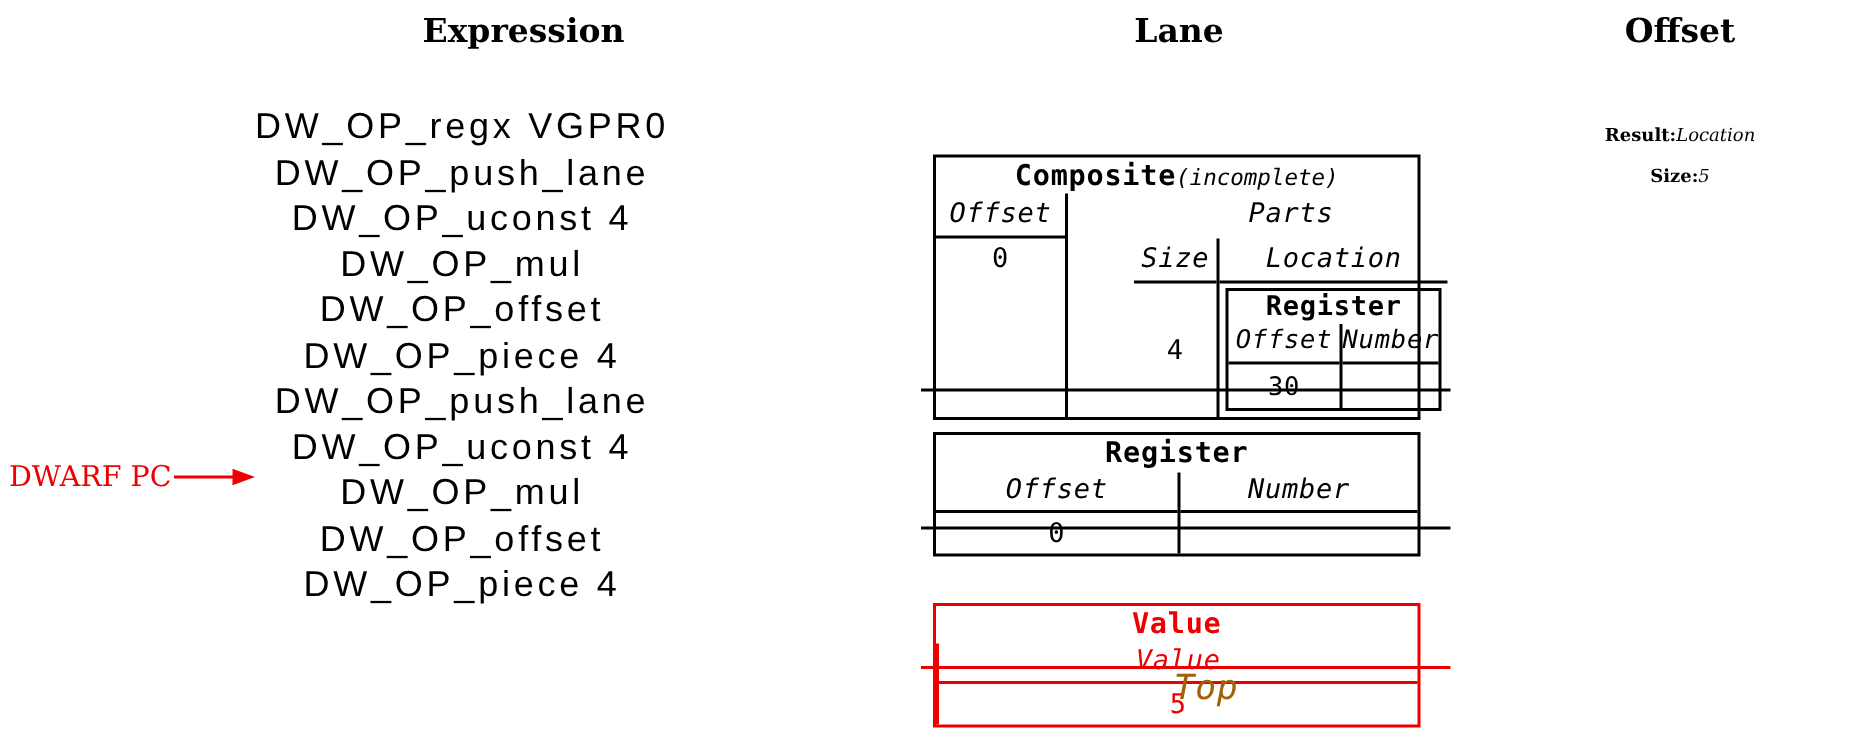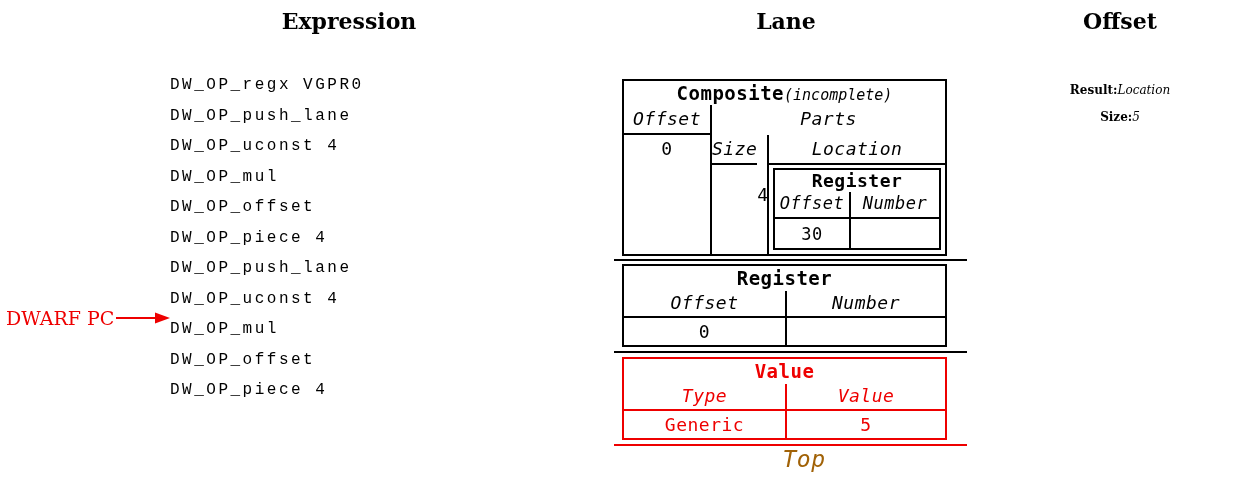--- a/index.html
+++ b/index.html
@@ -15,67 +15,67 @@
     font-weight:bold;font-size:22px;white-space:nowrap;
   }
   #hdr-expression{left:349px}
   #hdr-stack{left:786px}
   #hdr-context{left:1120px}
 
   
   .expr-list{position:absolute;left:170px;top:70px;}
   .expr-item{
     height:30.5px;line-height:30.5px;white-space:pre;
-    font-family:Liberation Mono, monospace;
-    font-size:16px;letter-spacing:2.5px;
+    font-family:Liberation Sans, sans-serif;
+    font-size:24px;letter-spacing:2.5px;text-align:center;
   }
 
   
   .pc{position:absolute;left:6px;top:306px;height:24px;display:flex;align-items:center;color:#ee0000;}
   .pc-label{font-family:"DejaVu Serif","Liberation Serif",serif;font-size:19px;white-space:nowrap;}
   .pc-arrow{display:flex;margin-left:2px;}
 
   
   .tbl{
     position:absolute;left:622px;width:325px;box-sizing:border-box;
     border:2px solid #000;background:#fff;text-align:center;
     font-family:"DejaVu Sans Mono","Liberation Mono",monospace;
-    font-size:18px;letter-spacing:0.5px;
+    font-size:18px;letter-spacing:0.5px;margin-top:24px;
   }
   .tbl-title{font-weight:bold;font-size:19px;height:24px;line-height:24px;white-space:nowrap;}
   .qualifier{font-weight:normal;font-style:italic;font-size:15px;letter-spacing:0;}
   .it{font-style:italic;}
 
   
   #composite{top:79px;height:177px;}
   .comp-body{display:flex;height:149px;}
   .comp-offset{width:86px;flex:none;display:flex;flex-direction:column;}
-  .comp-parts{flex:1;border-left:2px solid #000;display:flex;flex-direction:column;}
+  .comp-parts{flex:1;border-left:2px solid #000;display:flex;flex-direction:column;padding-left:44px;}
   .row30{height:30px;line-height:27px;box-sizing:border-box;}
   .bb{border-bottom:2px solid #000;}
   .comp-sub{flex:1;display:flex;}
-  .comp-size{width:55px;flex:none;display:flex;flex-direction:row;}
+  .comp-size{width:55px;flex:none;display:flex;flex-direction:column;}
   .comp-loc{flex:1;border-left:2px solid #000;display:flex;flex-direction:column;}
   .flex-center{flex:1;display:flex;align-items:center;justify-content:center;}
 
   
   .nested{
     margin:3px 4px 4px 4px;flex:1;border:2px solid #000;box-sizing:border-box;
     display:flex;flex-direction:column;font-size:17px;
   }
   .n-title{font-weight:bold;font-size:18px;height:22px;line-height:21px;}
   .t-body{flex:1;display:flex;}
   .t-col{flex:1;display:flex;flex-direction:column;}
   .t-col-fixed-n{width:74px;flex:none;display:flex;flex-direction:column;}
   .bl{border-left:2px solid #000;}
   .n-hdr{height:27px;line-height:23px;box-sizing:border-box;border-bottom:2px solid #000;}
 
   
   #reg2{top:264px;height:83px;}
-  #value{top:357px;height:83px;border-color:#ee0000;color:#ee0000;}
+  #value{top:378px;height:83px;border-color:#ee0000;color:#ee0000;}
   .std-body{display:flex;height:calc(100% - 25px);}
   .std-col-l{width:161px;flex:none;display:flex;flex-direction:column;}
   .std-col-r{flex:1;border-left:2px solid #000;display:flex;flex-direction:column;}
   .std-hdr{height:27px;line-height:24px;box-sizing:border-box;border-bottom:2px solid #000;}
   #reg2 .tbl-title,#value .tbl-title{height:25px;line-height:25px;}
   #value .std-col-r{border-color:#ee0000;}
   #value .std-hdr{border-color:#ee0000;}
 
   
   .slot-hr{position:absolute;left:614px;width:353px;height:2px;background:#000;}
@@ -180,24 +180,20 @@
         <div class="std-hdr it">Number</div>
       </div>
     </div>
   </div>
 
   <div class="slot-hr" id="hr2"></div>
 
   <div class="tbl" id="value">
     <div class="tbl-title">Value</div>
     <div class="std-body">
-      <div class="std-col-l">
-        <div class="std-hdr it">Type</div>
-        <div class="flex-center">Generic</div>
-      </div>
       <div class="std-col-r">
         <div class="std-hdr it">Value</div>
         <div class="flex-center">5</div>
       </div>
     </div>
   </div>
 
   <div class="slot-hr" id="hr3"></div>
 
   <div class="top-label">Top</div>

